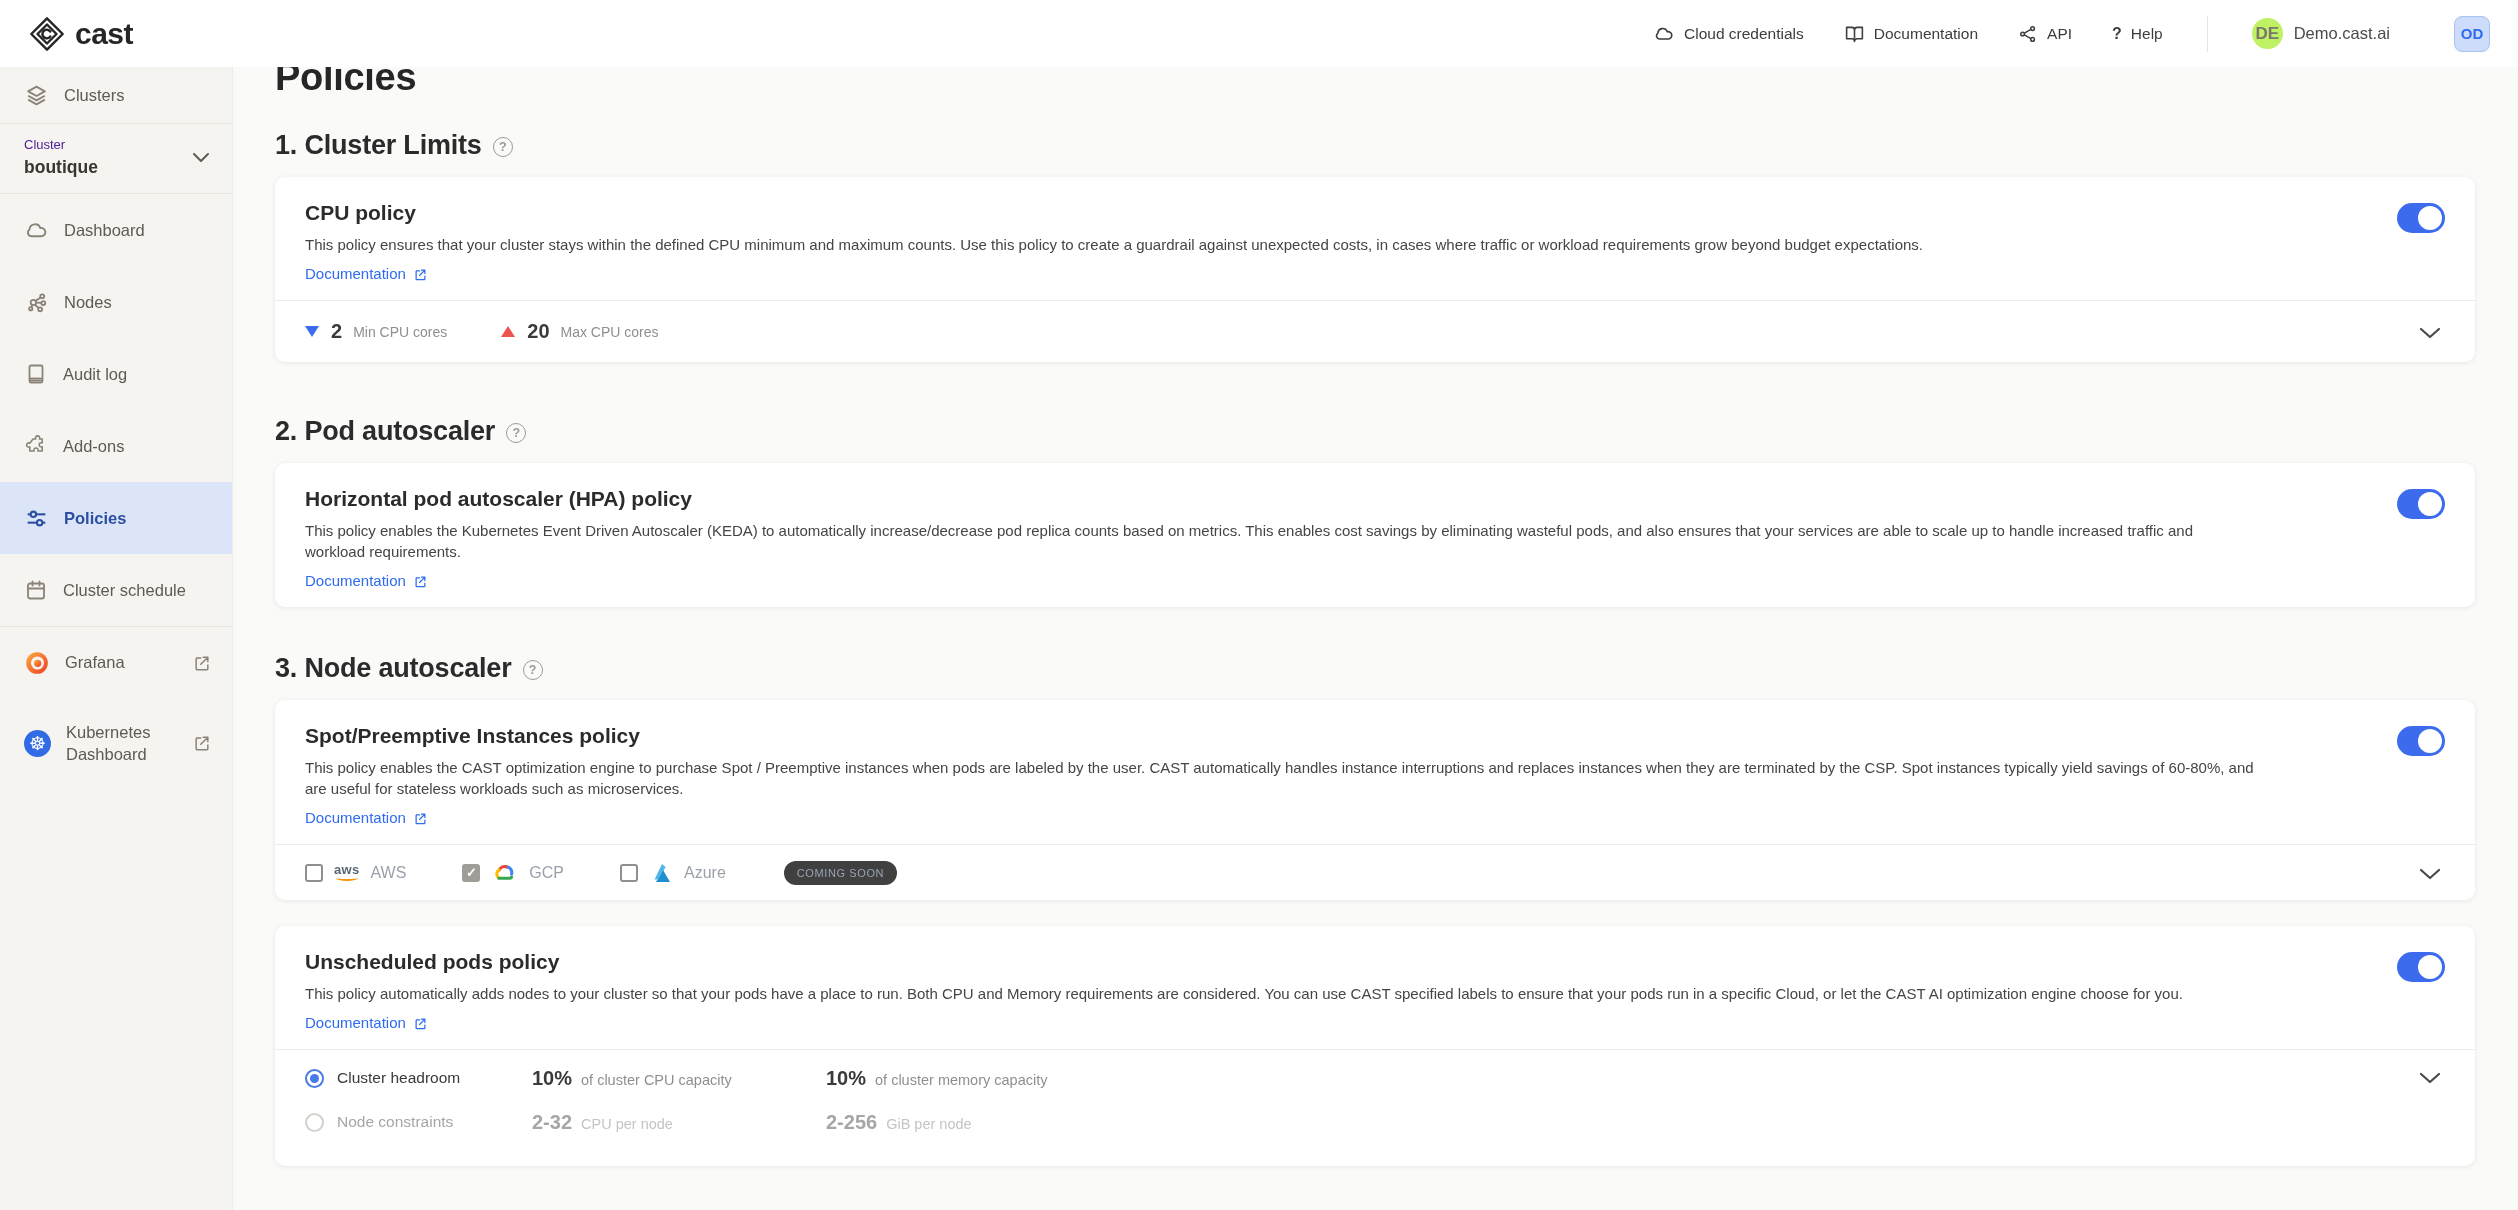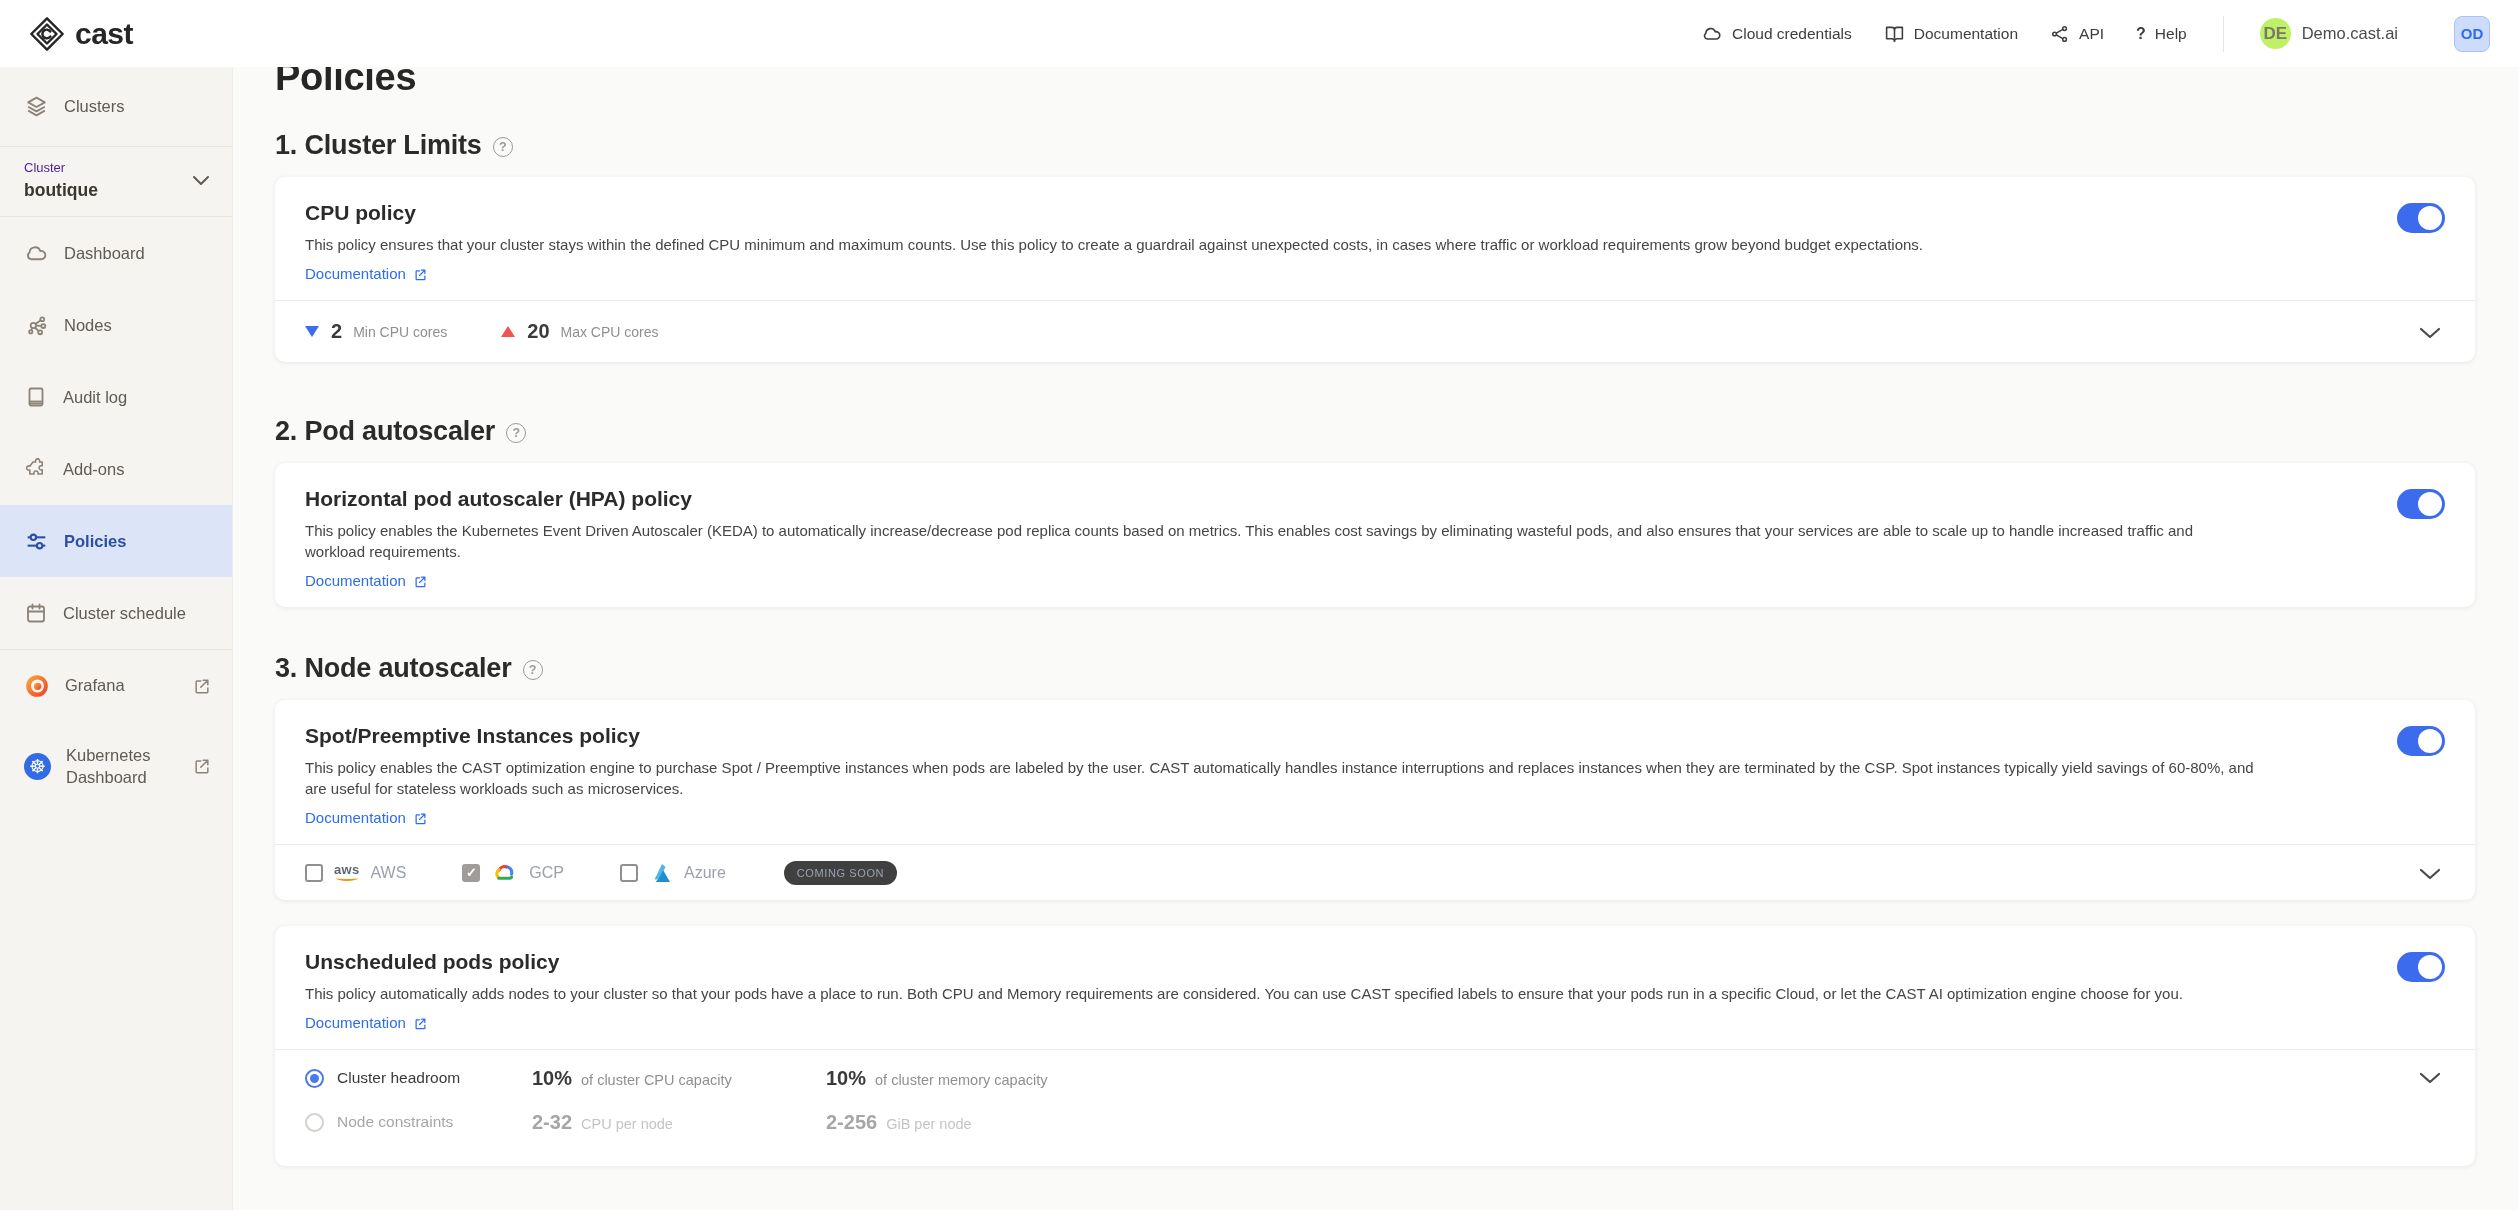--- a/index.html
+++ b/index.html
@@ -3,35 +3,35 @@
 <meta charset="utf-8">
 <style>
   * { box-sizing: border-box; margin: 0; padding: 0; }
   html,body { width:2518px; height:1210px; overflow:hidden; }
   body { font-family:"Liberation Sans", sans-serif; background:#fafaf8; color:#3c3c3c; }
 
   
   .header { position:fixed; top:0; left:0; right:0; height:67px; background:#fff; display:flex; align-items:center; padding:0 28px; z-index:10; }
   .logo { display:flex; align-items:center; gap:9px; cursor:pointer; }
   .logo-text { font-size:30px; font-weight:700; color:#262626; letter-spacing:-0.5px; }
-  .hnav { margin-left:auto; display:flex; align-items:center; gap:32px; }
+  .hnav { margin-left:auto; display:flex; align-items:center; gap:40px; }
   .hnav-item { display:flex; align-items:center; gap:9px; font-size:15.5px; color:#3d3d3d; cursor:pointer; }
   .hnav-item svg { display:block; }
   .q-ic { font-size:16px; font-weight:700; color:#3d3d3d; }
   .hdivider { width:1px; height:36px; background:#e6e4e1; margin:0 4px; }
   .org { display:flex; align-items:center; gap:11px; cursor:pointer; }
   .org-badge { width:31px; height:31px; border-radius:50%; background:#bef264; color:#7b756c; font-size:17px; font-weight:700; display:flex; align-items:center; justify-content:center; }
   .org-name { font-size:16.5px; color:#4a4a4a; }
   .avatar { width:36px; height:36px; margin-left:24px; border-radius:8px; background:#cddcfa; border:1.5px solid #a9c4f2; color:#2f6bef; font-size:15px; font-weight:700; display:flex; align-items:center; justify-content:center; cursor:pointer; }
 
   
   .sidebar { position:fixed; top:67px; left:0; bottom:0; width:233px; background:#f6f4f1; border-right:1px solid #efede9; }
   .side-item { height:72px; display:flex; align-items:center; gap:15px; padding:0 22px 0 24px; font-size:16.5px; color:#5f5a53; cursor:pointer; position:relative; }
   .side-item svg { flex:none; }
-  .side-clusters { height:80px; border-bottom:1px solid #e7e3de; }
+  .side-clusters { height:57px; border-bottom:1px solid #e7e3de; }
   .cluster-select { padding:13px 24px 15px; border-bottom:1px solid #e7e3de; position:relative; cursor:pointer; }
   .cluster-label { font-size:13px; color:#4c1d95; }
   .cluster-value { font-size:17.5px; font-weight:700; color:#3a362f; margin-top:5px; }
   .cluster-select .chev { position:absolute; right:22px; top:28px; }
   .side-item.active { background:#dce5f7; color:#2c4fa1; font-weight:700; }
   .ext-ic { position:absolute; right:20px; }
   .k8s-item { height:90px; }
   .k8s-item .lbl2 { width:130px; line-height:1.35; }
   .side-div { border-top:1px solid #e7e3de; }
   .k8s-badge { width:27px; height:27px; border-radius:50%; background:#326ce5; color:#fff; display:flex; align-items:center; justify-content:center; font-size:19px; flex:none; }

